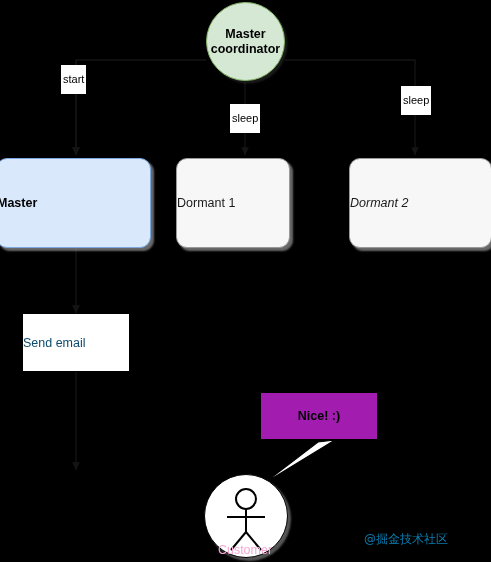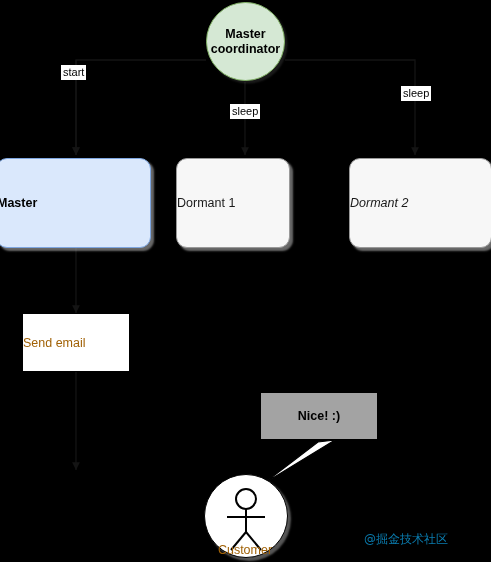--- a/index.html
+++ b/index.html
@@ -59,44 +59,44 @@
     background: #f7f7f7;
     border: 1.2px solid #999999;
     font-weight: normal;
   }
 
   
   .sbox {
     background: #ffffff;
     border: 1.2px solid #000000;
     font-size: 12.5px;
-    color: #a16207;
+    color: #0c4a6e;
   }
 
   
   .edge-label {
     position: absolute;
     background: #ffffff;
     color: #000000;
     font-size: 11px;
     line-height: 13px;
-    padding: 1px 2px;
+    padding: 8px 2px;
     white-space: nowrap;
   }
 
   
   .bubble-wrap {
     position: absolute;
   }
   .bubble-body {
     position: absolute;
     left: 0; top: 0;
     width: 118px;
     height: 48px;
-    background: #a3a3a3;
+    background: #a21caf;
     border: 1.2px solid #000000;
     display: flex;
     align-items: center;
     justify-content: center;
     font-size: 12.5px;
     font-weight: bold;
     color: #000000;
     box-sizing: border-box;
   }
   .bubble-tail {
@@ -107,21 +107,21 @@
   .actor-circle {
     position: absolute;
     border-radius: 50%;
     background: #ffffff;
     border: 1.5px solid #000000;
     box-shadow: 3px 3px 2px rgba(190,190,190,0.45);
   }
   .actor-label {
     position: absolute;
     font-size: 12.5px;
-    color: #a16207;
+    color: #f9a8d4;
     text-align: center;
     width: 100%;
   }
   .watermark {
     position: absolute;
     font-size: 12px;
     color: #0ea5e9;
     opacity: 0.75;
     white-space: nowrap;
     font-family: "DejaVu Sans", sans-serif;

